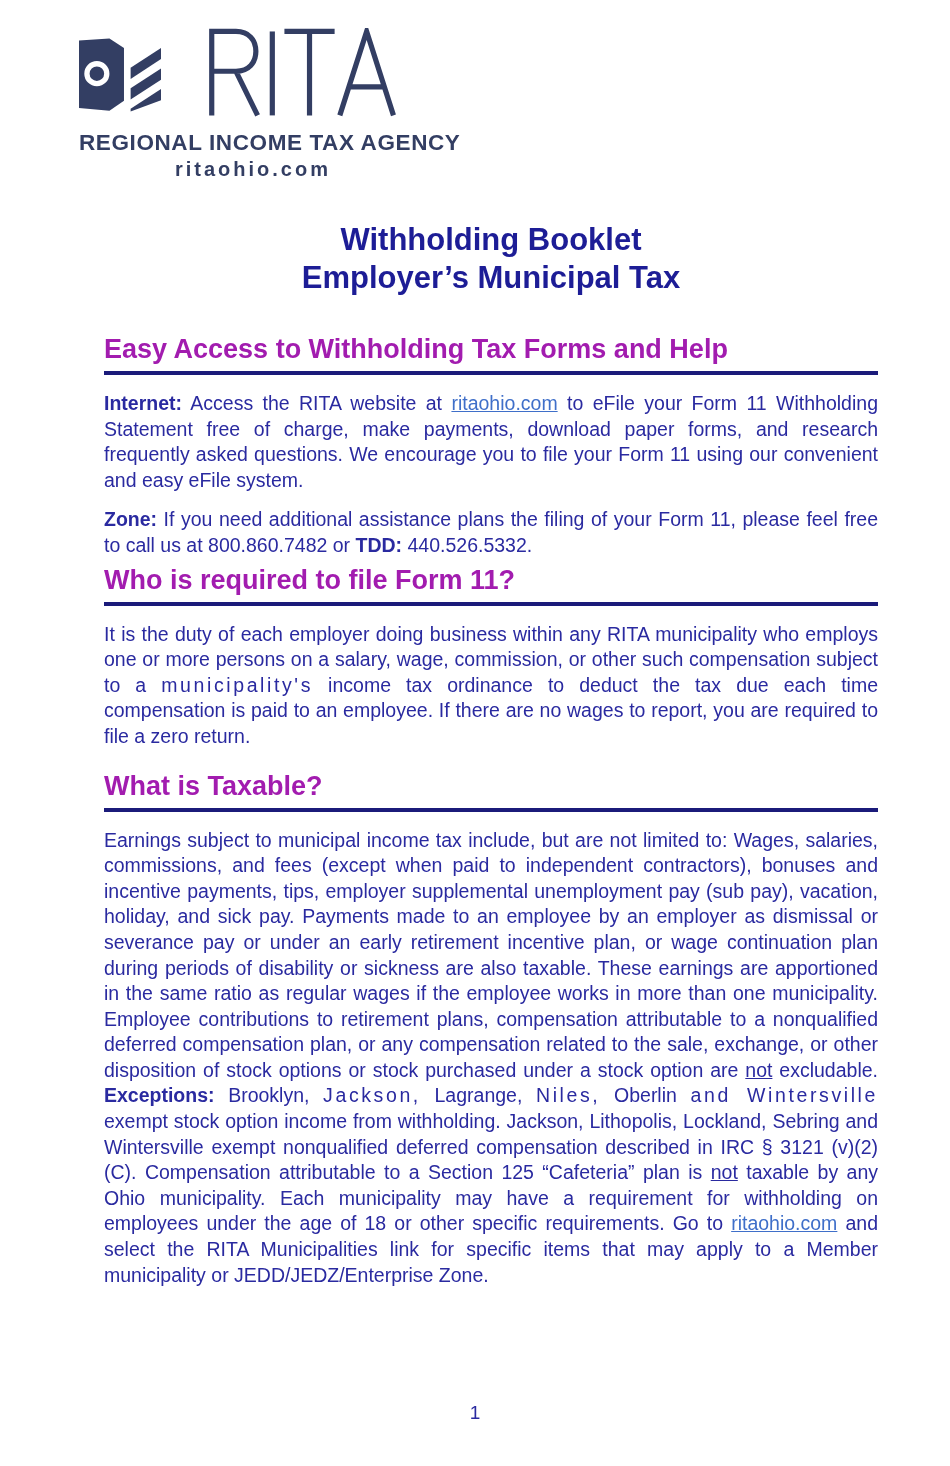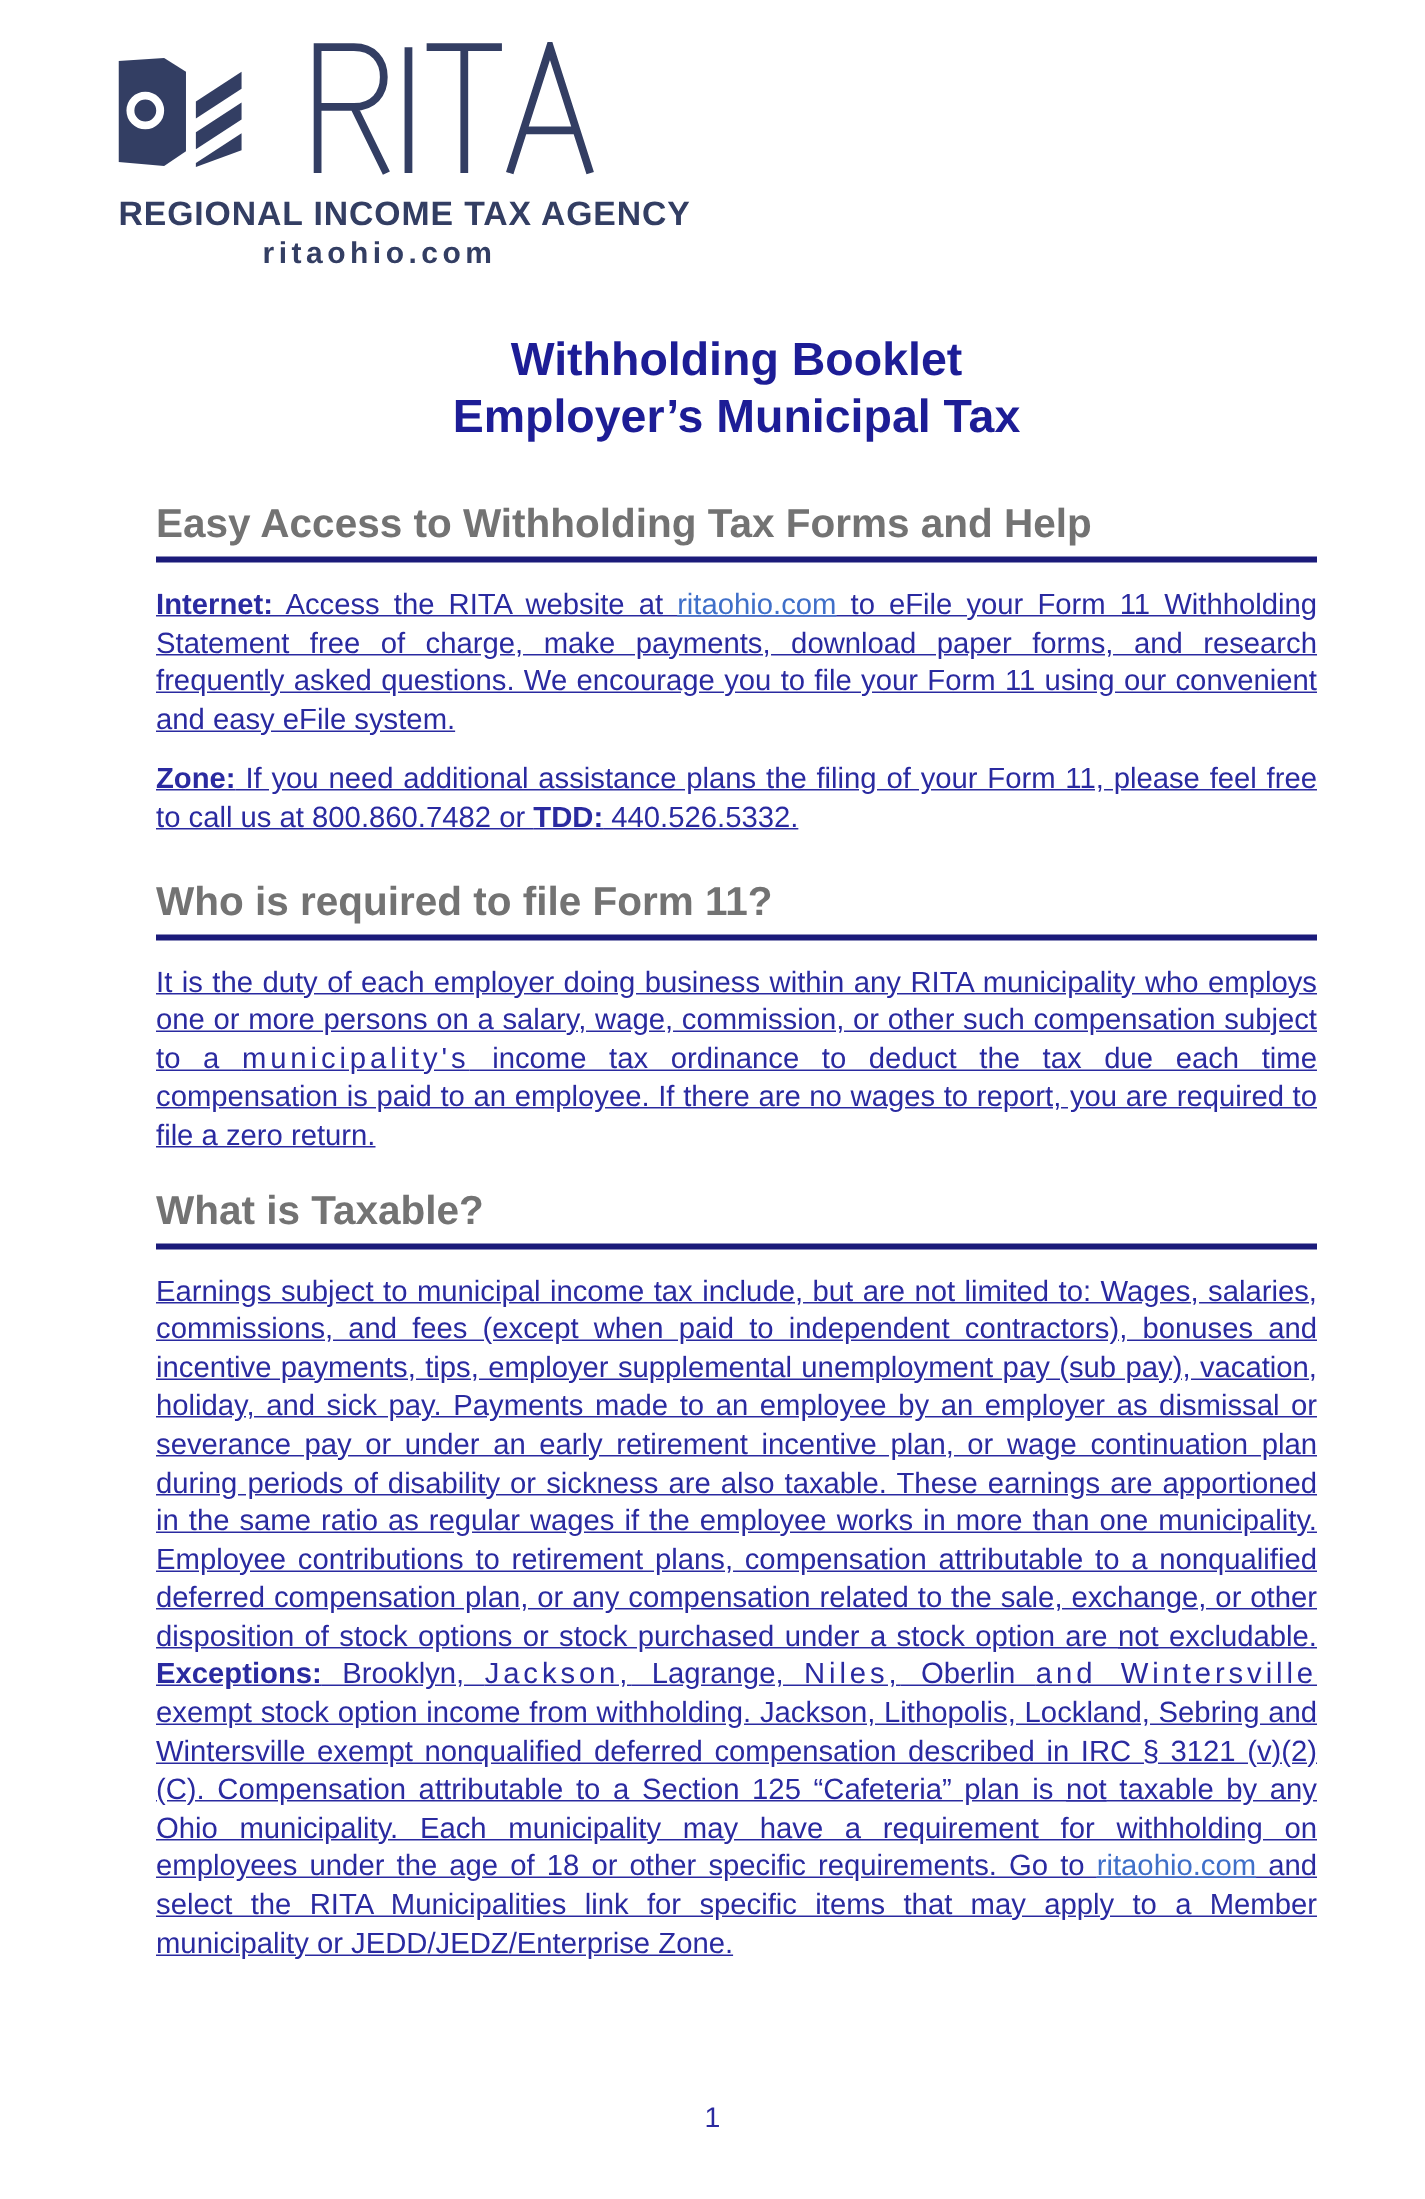--- a/index.html
+++ b/index.html
@@ -41,37 +41,36 @@
     line-height: 38px;
     color: #1d1d96;
   }
 
   
   .content { margin: 0 72px; }
   .sec-heading {
     margin: 0; padding: 0;
     font-size: 27px; font-weight: bold;
     line-height: 32px;
-    color: #737373;
+    color: #a21caf;
   }
   .sec-heading.h1 { margin-top: 36px; }
-  .sec-heading.h2 { margin-top: 26px; }
+  .sec-heading.h2 { margin-top: 5px; }
   .sec-heading.h3 { margin-top: 20px; }
   .sec-rule {
     height: 4px;
     background: #1b1b7a;
     margin-top: 6px;
   }
   .para {
     margin: 16px 0 0 0;
     font-size: 19.5px;
     line-height: 25.6px;
     text-align: justify;
     color: #2a2aa0;
-    text-decoration: underline;
   }
   .para.tight { margin-top: 14px; }
   .seg-bold { font-weight: bold; }
   .seg-underline { text-decoration: underline; }
   .seg-spaced { letter-spacing: 2.6px; }
   .seg-link {
     color: #3f6fc9;
     text-decoration: underline;
     cursor: pointer;
   }

